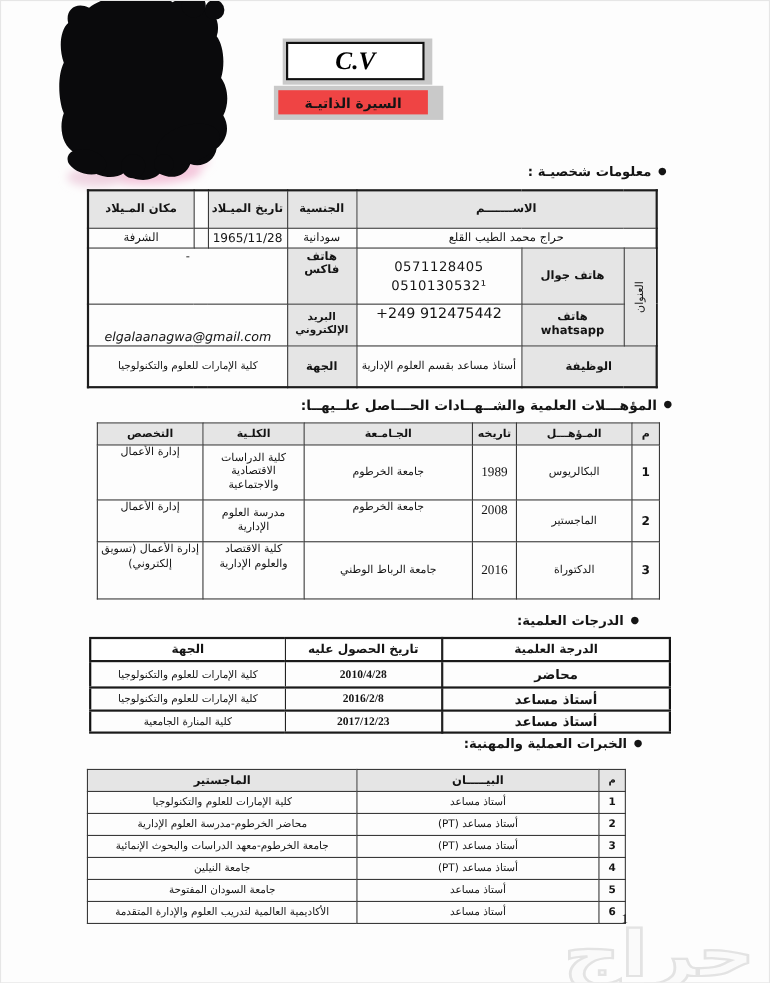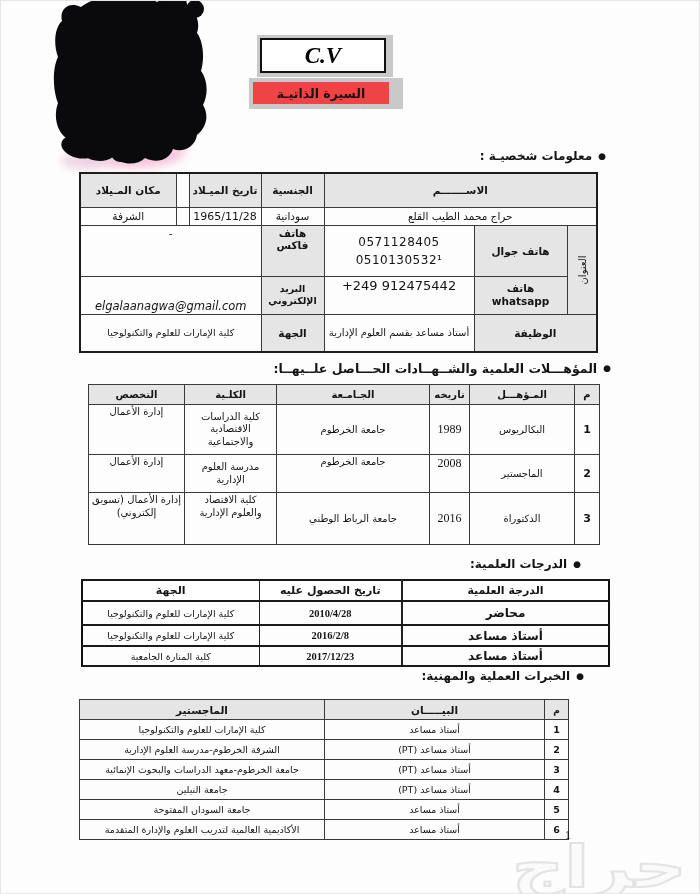--- a/index.html
+++ b/index.html
@@ -249,21 +249,21 @@
       <td class="hdr" style="font-size:10.5px">الماجستير</td>
     </tr>
     <tr>
       <td style="font-weight:bold">1</td>
       <td>أستاذ مساعد</td>
       <td>كلية الإمارات للعلوم والتكنولوجيا</td>
     </tr>
     <tr>
       <td style="font-weight:bold">2</td>
       <td>أستاذ مساعد (PT)</td>
-      <td>الشرفة الخرطوم-مدرسة العلوم الإدارية</td>
+      <td>محاضر الخرطوم-مدرسة العلوم الإدارية</td>
     </tr>
     <tr>
       <td style="font-weight:bold">3</td>
       <td>أستاذ مساعد (PT)</td>
       <td>جامعة الخرطوم-معهد الدراسات والبحوث الإنمائية</td>
     </tr>
     <tr>
       <td style="font-weight:bold">4</td>
       <td>أستاذ مساعد (PT)</td>
       <td>جامعة النيلين</td>

